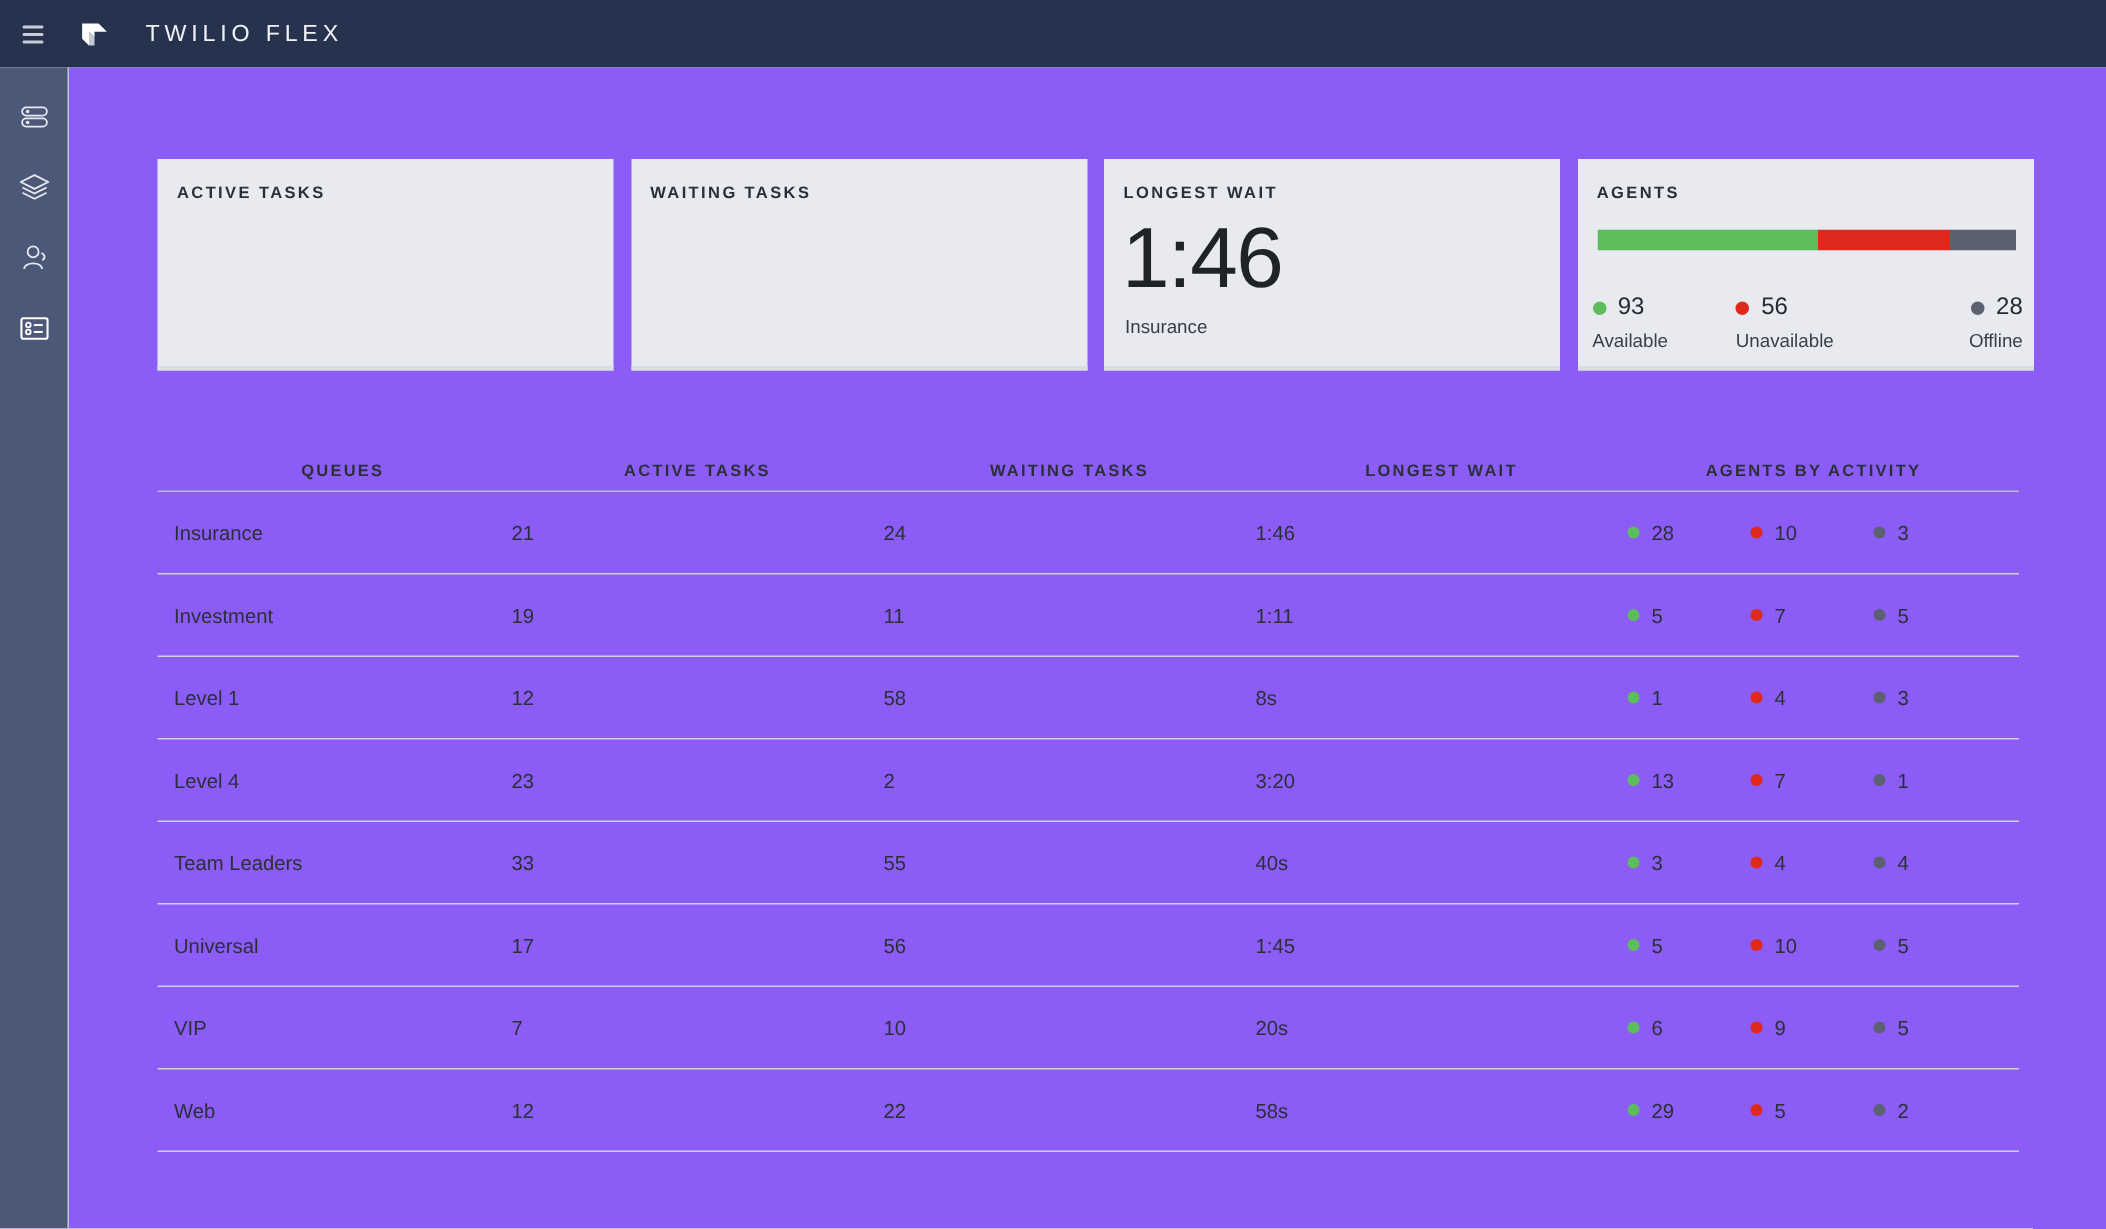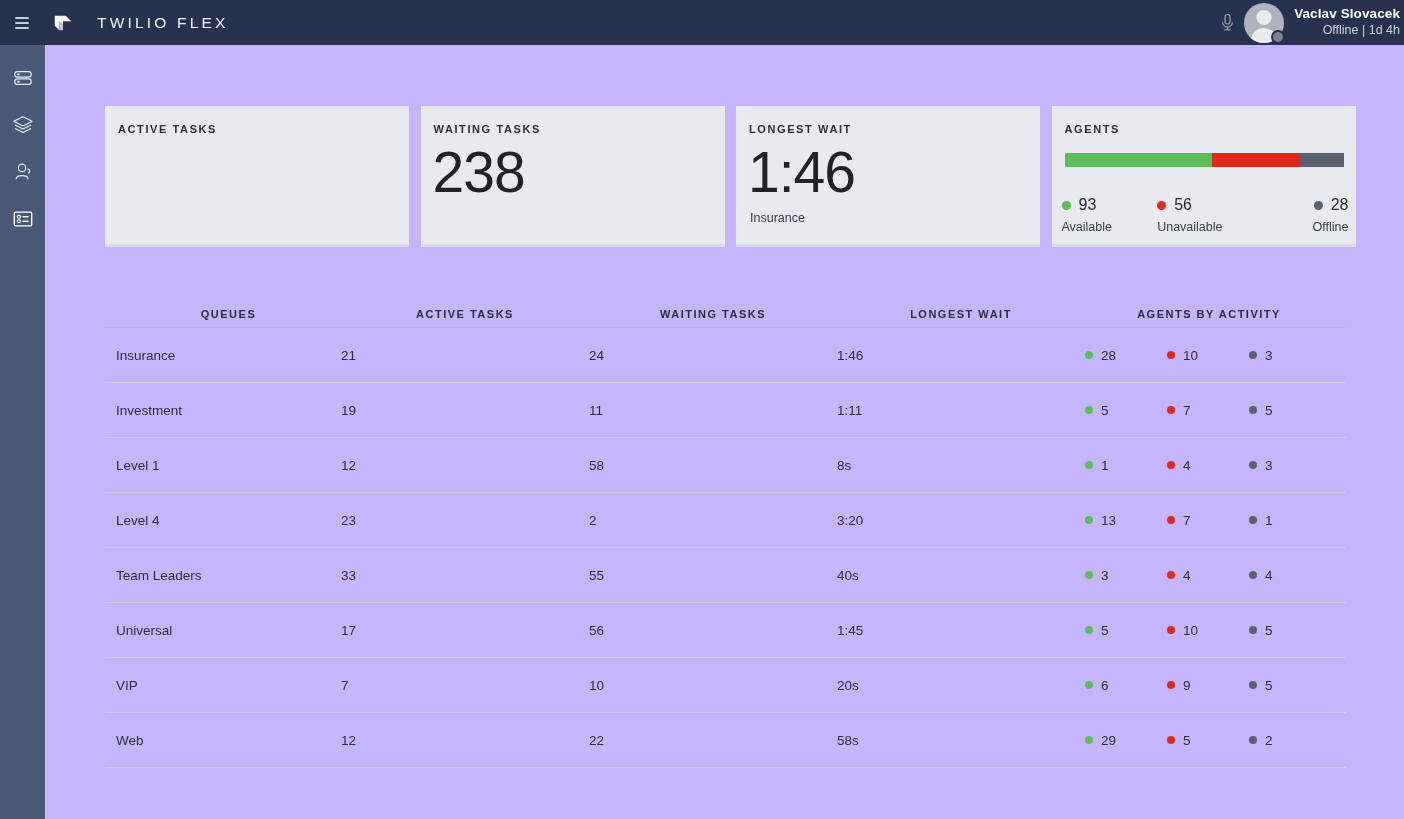--- a/index.html
+++ b/index.html
@@ -85,21 +85,21 @@
     width: 46px; height: 47px;
     display: flex; align-items: center; justify-content: center;
     cursor: pointer;
   }
   .nav-item svg { display: block; }
 
   
   .main {
     position: absolute; top: 45px; left: 46px;
     width: 1358px; height: 774px;
-    background: #c4b5fd; overflow: hidden;
+    background: #8b5cf6; overflow: hidden;
   }
 
   
   .cards {
     position: absolute; top: 61px; left: 59px;
     display: flex; gap: 11.5px;
   }
   .card {
     width: 304px; height: 141px;
     background: #e9eaf0;
@@ -178,41 +178,20 @@
       <i></i>
     </div>
     <div class="brand">
       <svg class="brand-logo" viewBox="0 0 24 24">
         <path d="M3 4 L15 4 L21 10 L12 10 L12 14 L8 10 L8 20 L3 15 Z" fill="#ffffff"></path>
         <path d="M8 10 L12 14 L12 20 L8 20 Z" fill="#c3c8d6"></path>
       </svg>
       <div class="brand-name">TWILIO FLEX</div>
     </div>
 
-    <div class="topbar-right">
-      <div class="mic-btn">
-        <svg width="15" height="20" viewBox="0 0 15 20">
-          <rect x="5" y="1.5" width="5" height="9.5" rx="2.5" fill="none" stroke="#99a0b2" stroke-width="1.2"></rect>
-          <path d="M2.6 9.2 a4.9 4.9 0 0 0 9.8 0" fill="none" stroke="#99a0b2" stroke-width="1.2"></path>
-          <line x1="7.5" y1="14.2" x2="7.5" y2="16.6" stroke="#99a0b2" stroke-width="1.2"></line>
-          <line x1="4.2" y1="16.8" x2="10.8" y2="16.8" stroke="#99a0b2" stroke-width="1.2"></line>
-        </svg>
-      </div>
-      <div class="avatar-wrap">
-        <div class="avatar">
-          <div class="head"></div>
-          <div class="body"></div>
-        </div>
-        <div class="presence-dot"></div>
-      </div>
-      <div class="user-meta">
-        <div class="user-name">Vaclav Slovacek</div>
-        <div class="user-status">Offline | 1d 4h</div>
-      </div>
-    </div>
   </div>
 
   <div class="sidebar">
     <div class="nav-item">
       <svg width="22" height="22" viewBox="0 0 24 24">
         <rect x="3" y="5" width="18" height="6" rx="3" fill="none" stroke="#e7eaf0" stroke-width="1.3"></rect>
         <circle cx="7" cy="8" r="1.3" fill="#e7eaf0"></circle>
         <rect x="3" y="13" width="18" height="6" rx="3" fill="none" stroke="#e7eaf0" stroke-width="1.3"></rect>
         <circle cx="7" cy="16" r="1.3" fill="#e7eaf0"></circle>
       </svg>
@@ -245,21 +224,20 @@
   <div class="main">
 
     <div class="cards">
 
       <div class="card">
         <div class="card-title">ACTIVE TASKS</div>
       </div>
 
       <div class="card">
         <div class="card-title">WAITING TASKS</div>
-        <div class="card-value">238</div>
       </div>
 
       <div class="card">
         <div class="card-title">LONGEST WAIT</div>
         <div class="card-value">1:46</div>
         <div class="card-sub">Insurance</div>
       </div>
 
       <div class="card agents">
         <div class="card-title">AGENTS</div>

